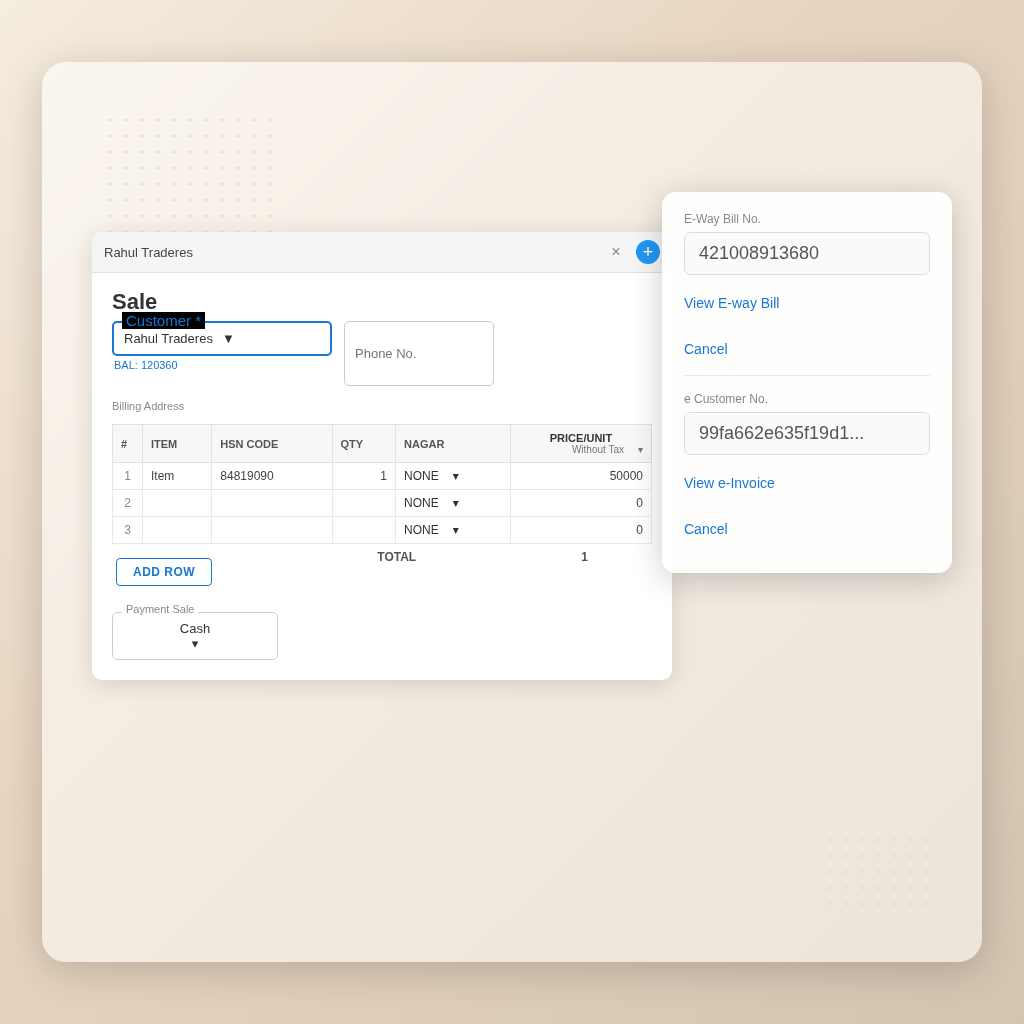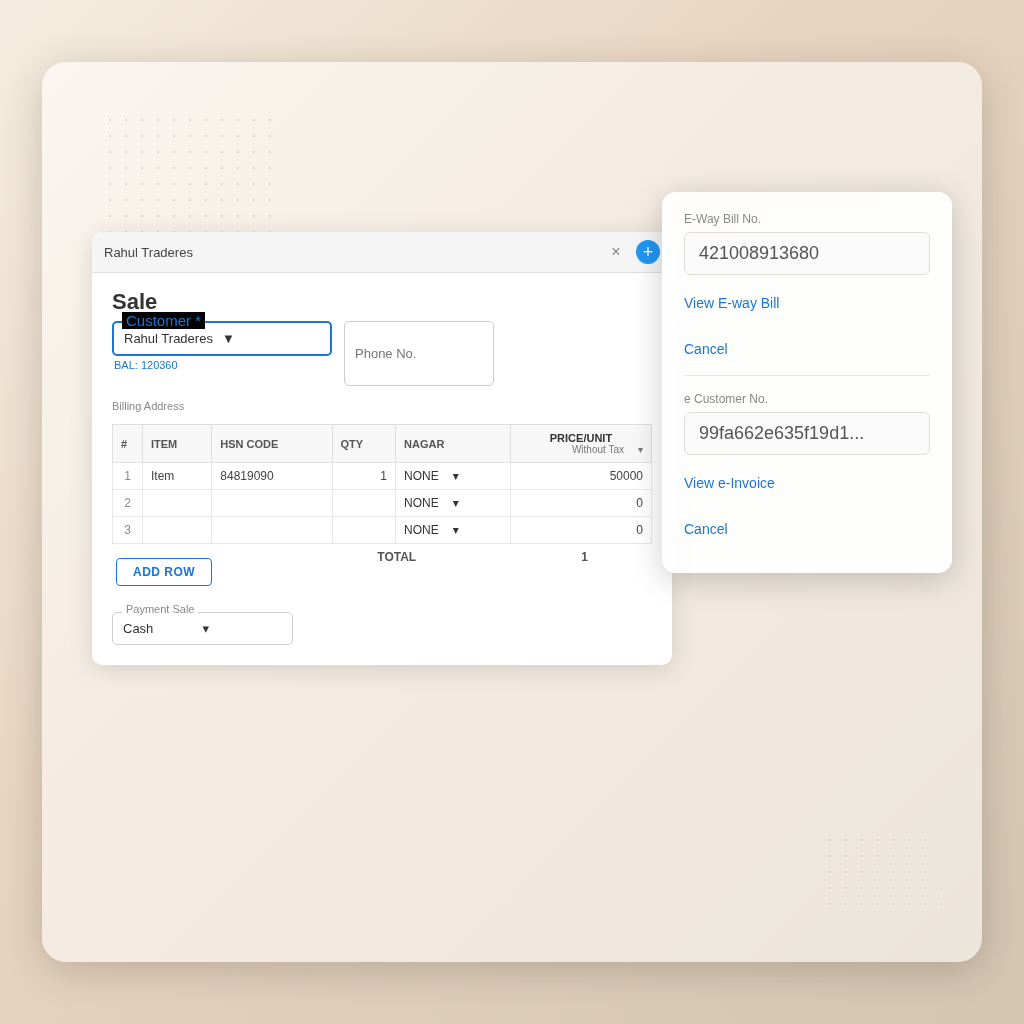--- a/index.html
+++ b/index.html
@@ -319,23 +319,24 @@
       color: #888;
       z-index: 1;
     }
 
     .payment-select {
       display: flex;
       align-items: center;
       border: 1px solid #ccc;
       border-radius: 5px;
       padding: 8px 10px;
-      width: 181px;
+      width: 166px;
       background: #fff;
       cursor: pointer;
+      flex-direction: column;
     }
 
     .payment-select span {
       flex: 1;
       font-size: 13px;
       color: #333;
     }
 
     
     .popup-card {

